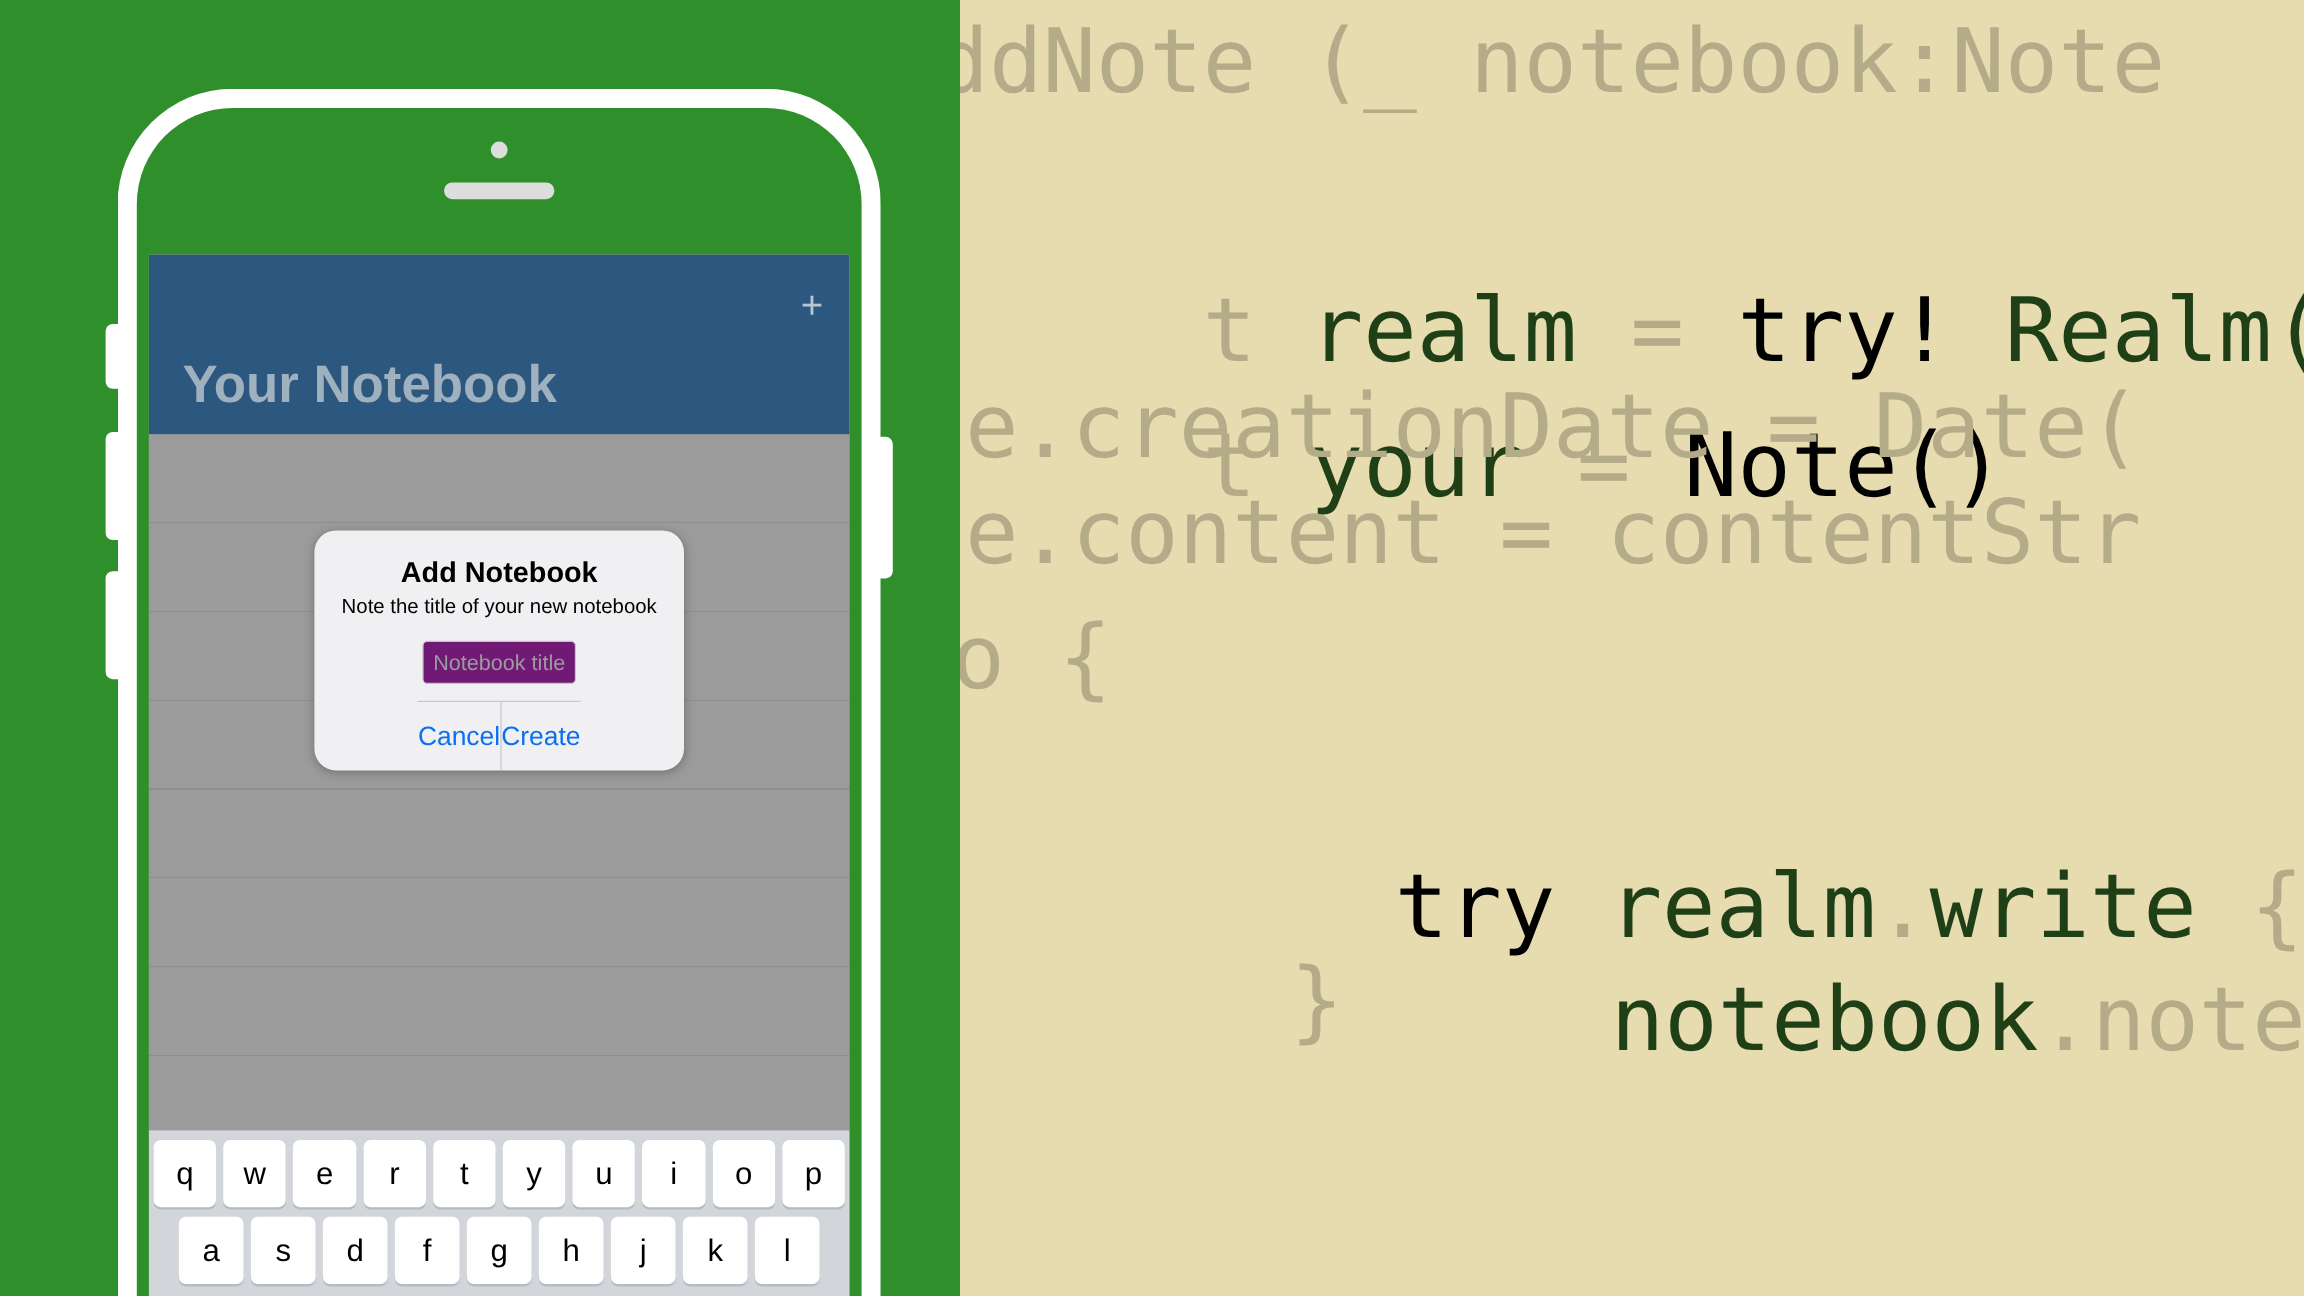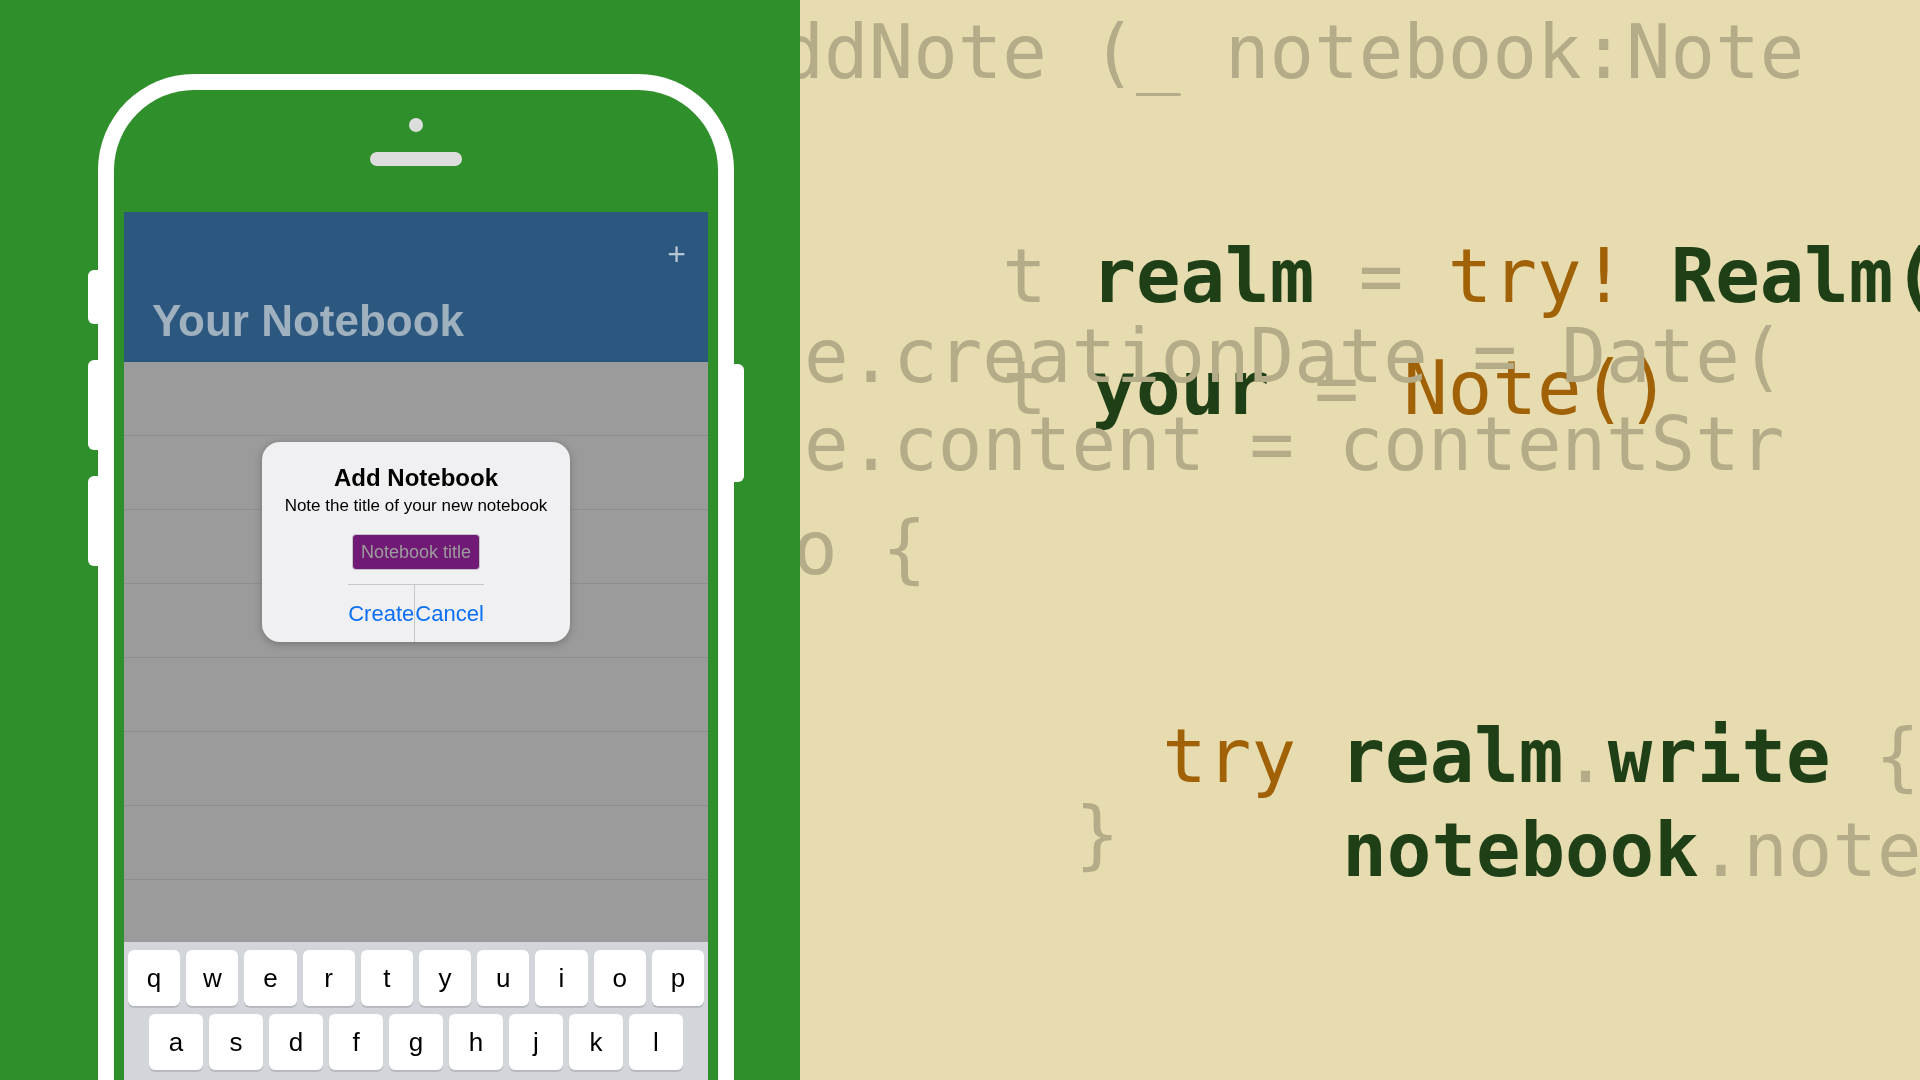--- a/index.html
+++ b/index.html
@@ -9,22 +9,22 @@
   .code-panel {
     position: absolute; left: 775px; top: 0; right: 0; bottom: 0;
     background: #e6dcb0;
     font-family: "SFMono-Regular","Menlo","Consolas",monospace;
     font-size: 74px; line-height: 112px;
     color: #9a8f6d;
     overflow: hidden; white-space: pre;
     padding-top: -10px;
   }
   .code-line { display: block; padding-left: 0; }
-  .tok-dark { color: #1f3f16; font-weight: 700; text-align: center; }
-  .tok-kw   { color: #a16207; font-weight: 500; }                    
+  .tok-dark { color: #1f3f16; font-weight: 400; text-align: center; }
+  .tok-kw   { color: #000000; font-weight: 500; }                    
   .tok-gray { color: #b4ab88; }
   .code-panel .l1 { position: absolute; top: -4px; left: -40px; }
   .code-panel .l2 { position: absolute; top: 108px; left: -40px; }
   .code-panel .l3 { position: absolute; top: 220px; left: -40px; }
   .code-panel .l4 { position: absolute; top: 300px; left: -60px; }
   .code-panel .l5 { position: absolute; top: 388px; left: -60px; }
   .code-panel .l6 { position: absolute; top: 492px; left: 18px; }
   .code-panel .l7 { position: absolute; top: 588px; left: 120px; }
   .code-panel .l8 { position: absolute; top: 682px; left: 300px; }
   .code-panel .l9 { position: absolute; top: 778px; left: 300px; }
@@ -148,22 +148,22 @@
         <div class="nav-add">+</div>
         <div class="nav-title">Your Notebook</div>
       </div>
       <div class="list-area"></div>
 
       <div class="alert">
         <div class="alert-title">Add Notebook</div>
         <div class="alert-msg">Note the title of your new notebook</div>
         <div class="alert-input" title="Notebook title">Notebook title</div>
         <div class="alert-actions">
+          <div>Cancel</div>
           <div>Create</div>
-          <div>Cancel</div>
         </div>
       </div>
 
       <div class="keyboard">
         <div class="kb-row first">
           <div class="key">q</div>
           <div class="key">w</div>
           <div class="key">e</div>
           <div class="key">r</div>
           <div class="key">t</div>

